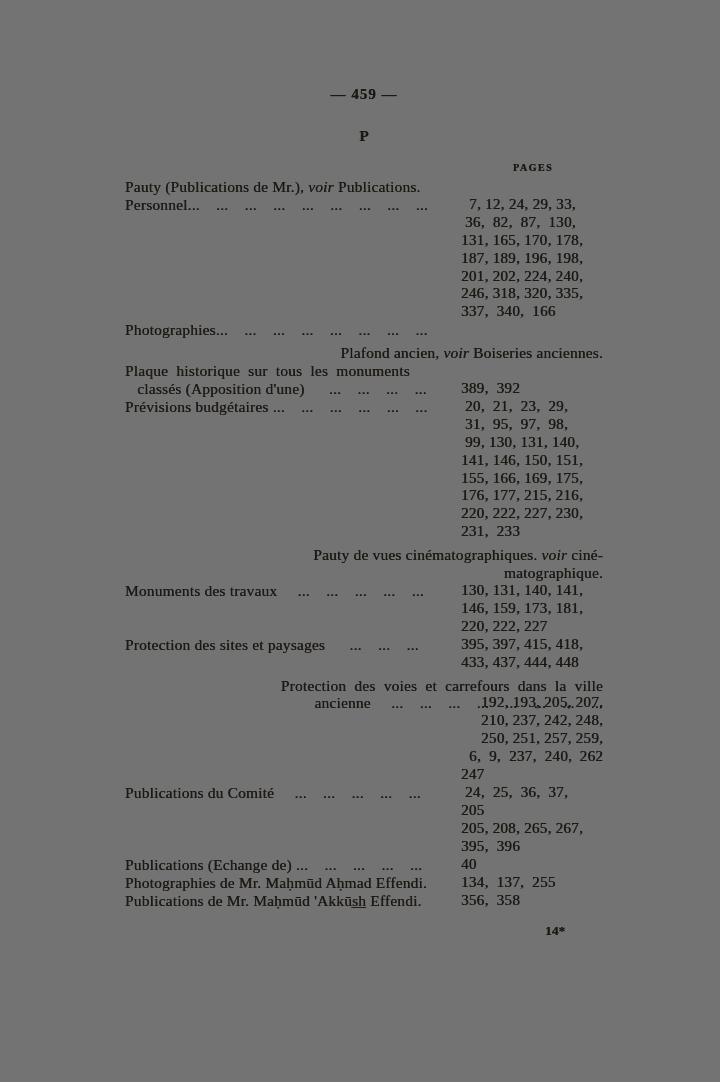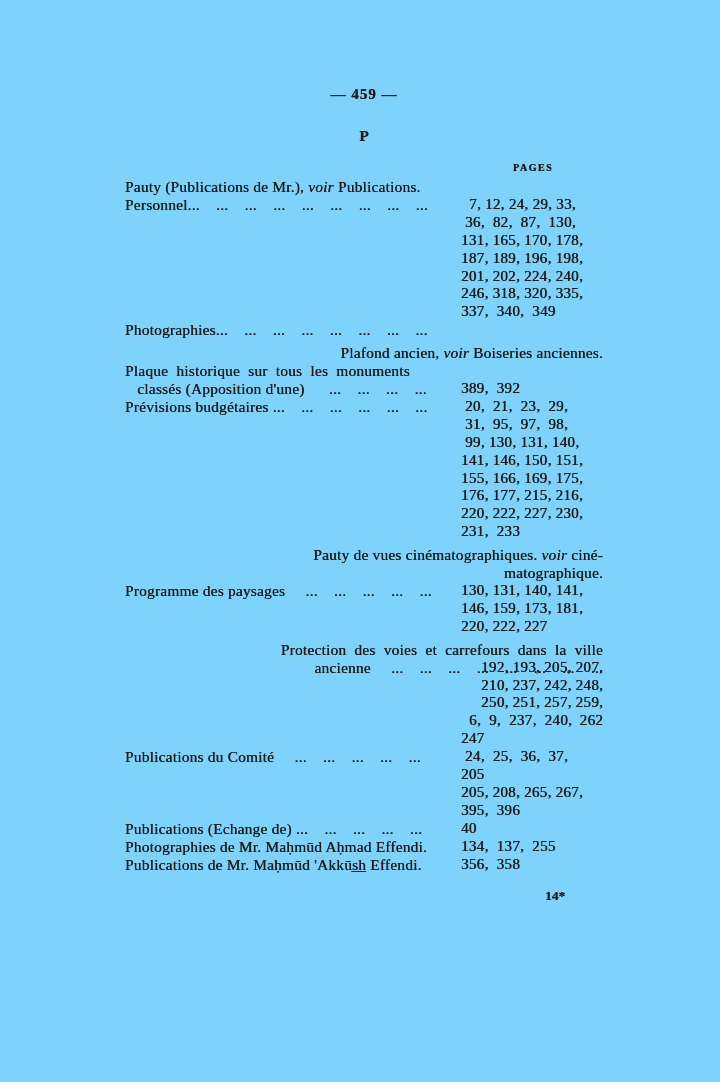--- a/index.html
+++ b/index.html
@@ -1,21 +1,21 @@
 <!DOCTYPE html>
 <html><head>
 <meta charset="utf-8">
 <style>
   html, body { margin: 0; padding: 0; background: #e8e8e6; }
   .page {
     position: relative;
     width: 720px;
     height: 1082px;
     margin: 0 auto;
-    background: #7dd3fc;
+    background: #737373;
     color: #1c1813;
     font-family: "Liberation Serif", "DejaVu Serif", serif;
     overflow: hidden;
     text-shadow: 0.35px 0 0 rgba(28,24,19,0.85);
   }
   .content {
     position: absolute;
     left: 125px;
     top: 86px;
     width: 478px;
@@ -83,21 +83,21 @@
       </div>
 
       <div class="row">
         <div class="term"><span>Personnel...    ...    ...    ...    ...    ...    ...    ...    ...</span><span class="it"></span><span></span></div>
         <div class="nums">  7, 12, 24, 29, 33,
  36,  82,  87,  130,
 131, 165, 170, 178,
 187, 189, 196, 198,
 201, 202, 224, 240,
 246, 318, 320, 335,
-337,  340,  349</div>
+337,  340,  166</div>
       </div>
 
       <div class="row">
         <div class="term"><span>Photographies...    ...    ...    ...    ...    ...    ...    ...</span><span class="it"></span><span></span></div>
       </div>
 
       <div class="row g">
         <div class="term"><span>Plafond ancien, </span><span class="it">voir</span><span> Boiseries anciennes.</span></div>
         <div class="nums"></div>
       </div>
@@ -120,26 +120,31 @@
 231,  233</div>
       </div>
 
       <div class="row g">
         <div class="term"><span>Pauty de vues cinématographiques. </span><span class="it">voir</span><span> ciné-
    matographique.</span></div>
         <div class="nums"></div>
       </div>
 
       <div class="row">
-        <div class="term"><span>Programme des paysages     ...    ...    ...    ...    ...</span><span class="it"></span><span></span></div>
+        <div class="term"><span>Monuments des travaux     ...    ...    ...    ...    ...</span><span class="it"></span><span></span></div>
         <div class="nums">130, 131, 140, 141,
 146, 159, 173, 181,
 220, 222, 227</div>
       </div>
 
+      <div class="row">
+        <div class="term"><span>Protection des sites et paysages      ...    ...    ...</span><span class="it"></span><span></span></div>
+        <div class="nums">395, 397, 415, 418,
+433, 437, 444, 448</div>
+      </div>
 
       <div class="row g">
         <div class="term"><span>Protection  des  voies  et  carrefours  dans  la  ville
    ancienne     ...    ...    ...    ...    ...    ...    ...    ...</span><span class="it"></span><span></span></div>
         <div class="nums">192, 193, 205, 207,
 210, 237, 242, 248,
 250, 251, 257, 259,
 262</div>
       </div>
 

